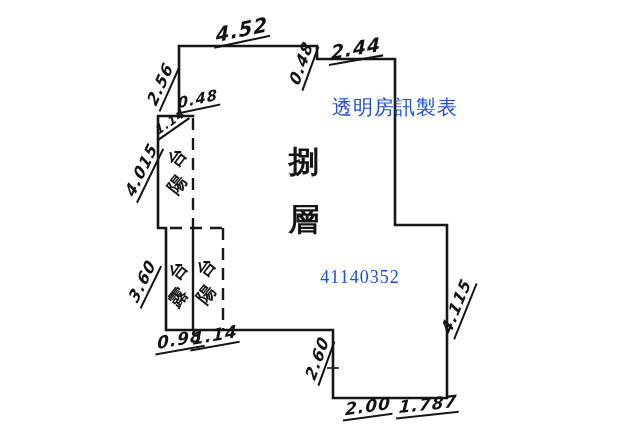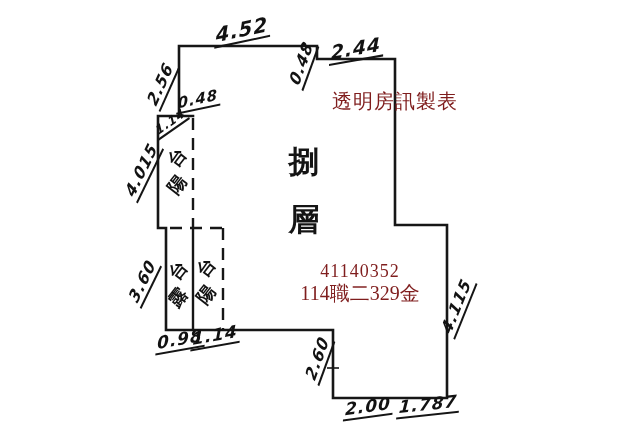--- a/index.html
+++ b/index.html
@@ -30,22 +30,23 @@
     padding: 0 2px 1px 2px;
     transform: translate(-50%, -50%) rotate(var(--rot, 0deg)) skewX(-10deg);
     transform-origin: center center;
     line-height: 1;
   }
   
   .printed {
     position: absolute;
     transform: translate(-50%, -50%);
     white-space: nowrap;
-    color: #7f1d1d;
+    color: #1d4ed8;
     line-height: 1;
+    margin-top: 6px;
   }
   .maker-label { font-size: 20px; letter-spacing: 1px; }
   .case-number { font-size: 18px; letter-spacing: 1px; font-family: "Liberation Serif", serif; }
   .case-code   { font-size: 20px; letter-spacing: 0px; }
   
   .floor-label {
     position: absolute;
     transform: translate(-50%, -50%);
     display: flex;
     flex-direction: column;
@@ -93,21 +94,20 @@
 
   <div class="printed maker-label" style="left:395px; top:101px;">透明房訊製表</div>
 
   <div class="floor-label" style="left:304px; top:190px;">
       <span>捌</span>
       <span>層</span>
     </div>
 
   <div class="printed case-number" style="left:360px; top:271px;">41140352</div>
 
-  <div class="printed case-code" style="left:360px; top:293px;">114職二329金</div>
 
   <div class="room-label" style="left:177px; top:171px;">
       <span>陽</span>
       <span>台</span>
     </div>
   <div class="room-label" style="left:178px; top:284px;">
       <span>露</span>
       <span>台</span>
     </div>
   <div class="room-label" style="left:206px; top:281px;">

